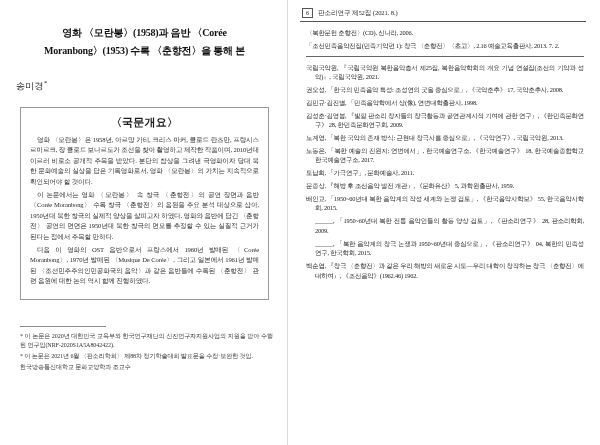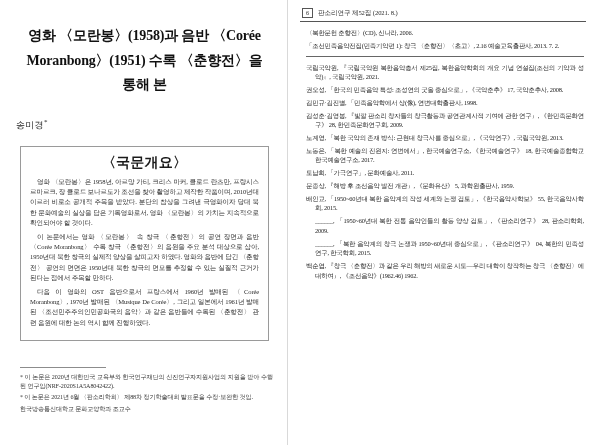--- a/index.html
+++ b/index.html
@@ -35,21 +35,21 @@
   }
   .page-right {
     width: 312px;
     height: 445px;
     padding: 8px 14px 8px 12px;
   }
 
   
   .doc-title {
     text-align: center;
-    font-size: 14px;
+    font-size: 10px;
     font-weight: bold;
     line-height: 1.75;
     letter-spacing: -0.2px;
     margin: 14px 6px 0 6px;
     color: #111;
   }
   .doc-title .line { display: block; }
   .author-row {
     font-size: 9px;
     margin: 20px 18px 0 0;
@@ -60,21 +60,21 @@
     vertical-align: super;
   }
   .abstract-box {
     margin: 14px 4px 0 4px;
     border: 1px solid #9a9a9a;
     padding: 7px 9px 9px 9px;
     box-sizing: border-box;
   }
   .abstract-head {
     text-align: center;
-    font-size: 14px;
+    font-size: 11px;
     font-weight: bold;
     margin-bottom: 5px;
     letter-spacing: 0.2px;
   }
   .abstract-body p {
     margin: 0 0 3px 0;
     font-size: 6.6px;
     line-height: 1.58;
     text-align: justify;
     text-indent: 7px;
@@ -139,21 +139,21 @@
 </style>
 </head>
 <body>
 
 <div class="page-wrap">
 
   <div class="page page-left">
 
     <div class="doc-title">
       <span class="line">영화 〈모란봉〉(1958)과 음반 〈Corée</span>
-      <span class="line">Moranbong〉(1951) 수록 〈춘향전〉을 통해 본</span>
+      <span class="line">Moranbong〉(1953) 수록 〈춘향전〉을 통해 본</span>
     </div>
 
     <div class="author-row">
       <span>송미경</span><sup>*</sup>
     </div>
 
     <div class="abstract-box">
       <div class="abstract-head">〈국문개요〉</div>
       <div class="abstract-body">
         <p>영화 〈모란봉〉은 1958년, 아르망 가티, 크리스 마커, 클로드 란츠만, 프랑시스 르마르크, 장 클로드 보나르도가 조선을 찾아 촬영하고 제작한 작품이며, 2010년대 이르러 비로소 공개적 주목을 받았다. 분단의 참상을 그려낸 극영화이자 당대 북한 문화예술의 실상을 담은 기록영화로서, 영화 〈모란봉〉의 가치는 지속적으로 확인되어야 할 것이다.</p>

